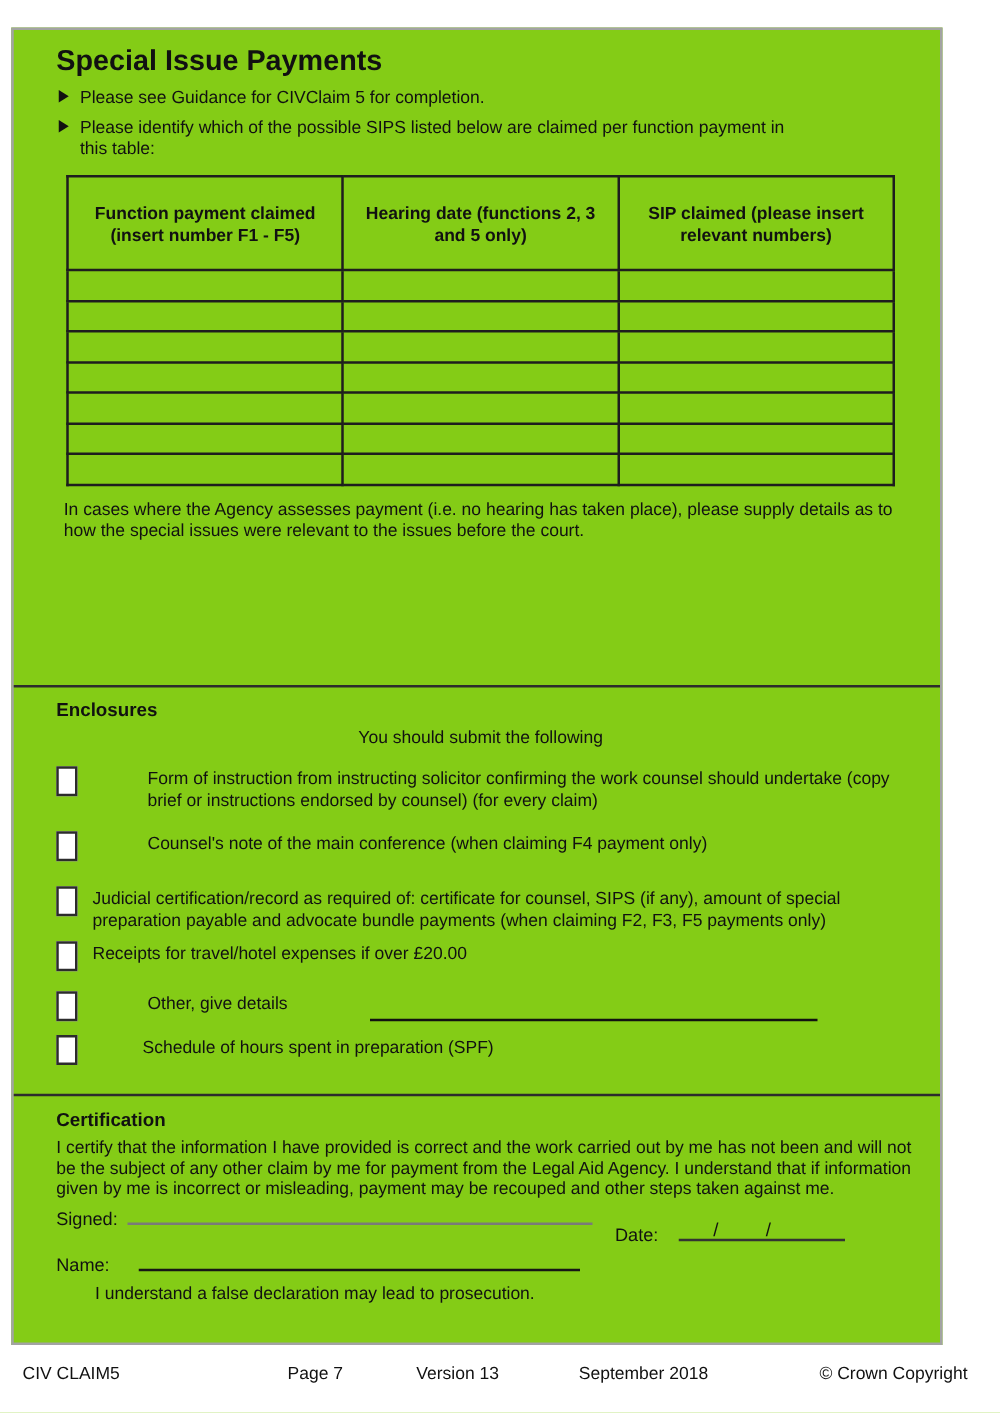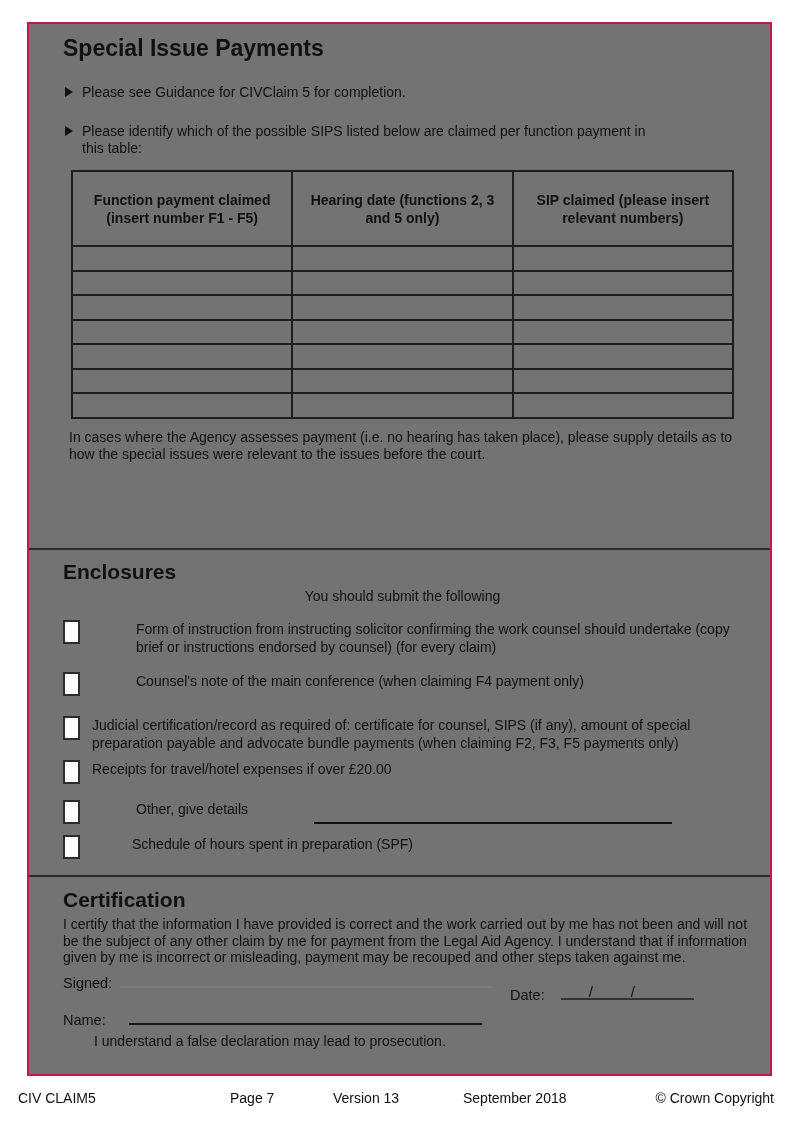--- a/index.html
+++ b/index.html
@@ -5,32 +5,32 @@
   * { box-sizing: border-box; margin: 0; padding: 0; }
   html, body {
     width: 800px; height: 1130px;
     background: #ffffff;
     font-family: "Liberation Sans", "DejaVu Sans", sans-serif;
     color: #111;
     position: relative;
   }
   .form-box {
     position: absolute;
-    left: 27px; top: 22px;
+    left: 9px; top: 22px;
     width: 745px; height: 1054px;
-    border: 2px solid #be185d;
-    background: #737373;
+    border: 2px solid #a3a3a3;
+    background: #84cc16;
   }
   section { width: 100%; }
 
   
   .sip-section { height: 524px; padding: 11px 28px 0 34px; }
   h1.sec-title { font-size: 23px; font-weight: bold; letter-spacing: 0; margin-bottom: 5px; }
-  h2.sec-title { font-size: 21px; font-weight: bold; margin: 3px 0 4px 0; }
-  .bullet { display: flex; align-items: flex-start; margin-top: 22px; font-size: 14px; line-height: 17px; }
+  h2.sec-title { font-size: 15px; font-weight: bold; margin: 3px 0 4px 0; }
+  .bullet { display: flex; align-items: flex-start; margin-top: 7px; font-size: 14px; line-height: 17px; }
   .tri {
     width: 0; height: 0; flex: 0 0 auto;
     border-top: 5px solid transparent;
     border-bottom: 5px solid transparent;
     border-left: 8px solid #111;
     margin: 3px 9px 0 2px;
   }
   .bullet-2-text { max-width: 585px; }
   table.sip-table {
     border-collapse: collapse;

